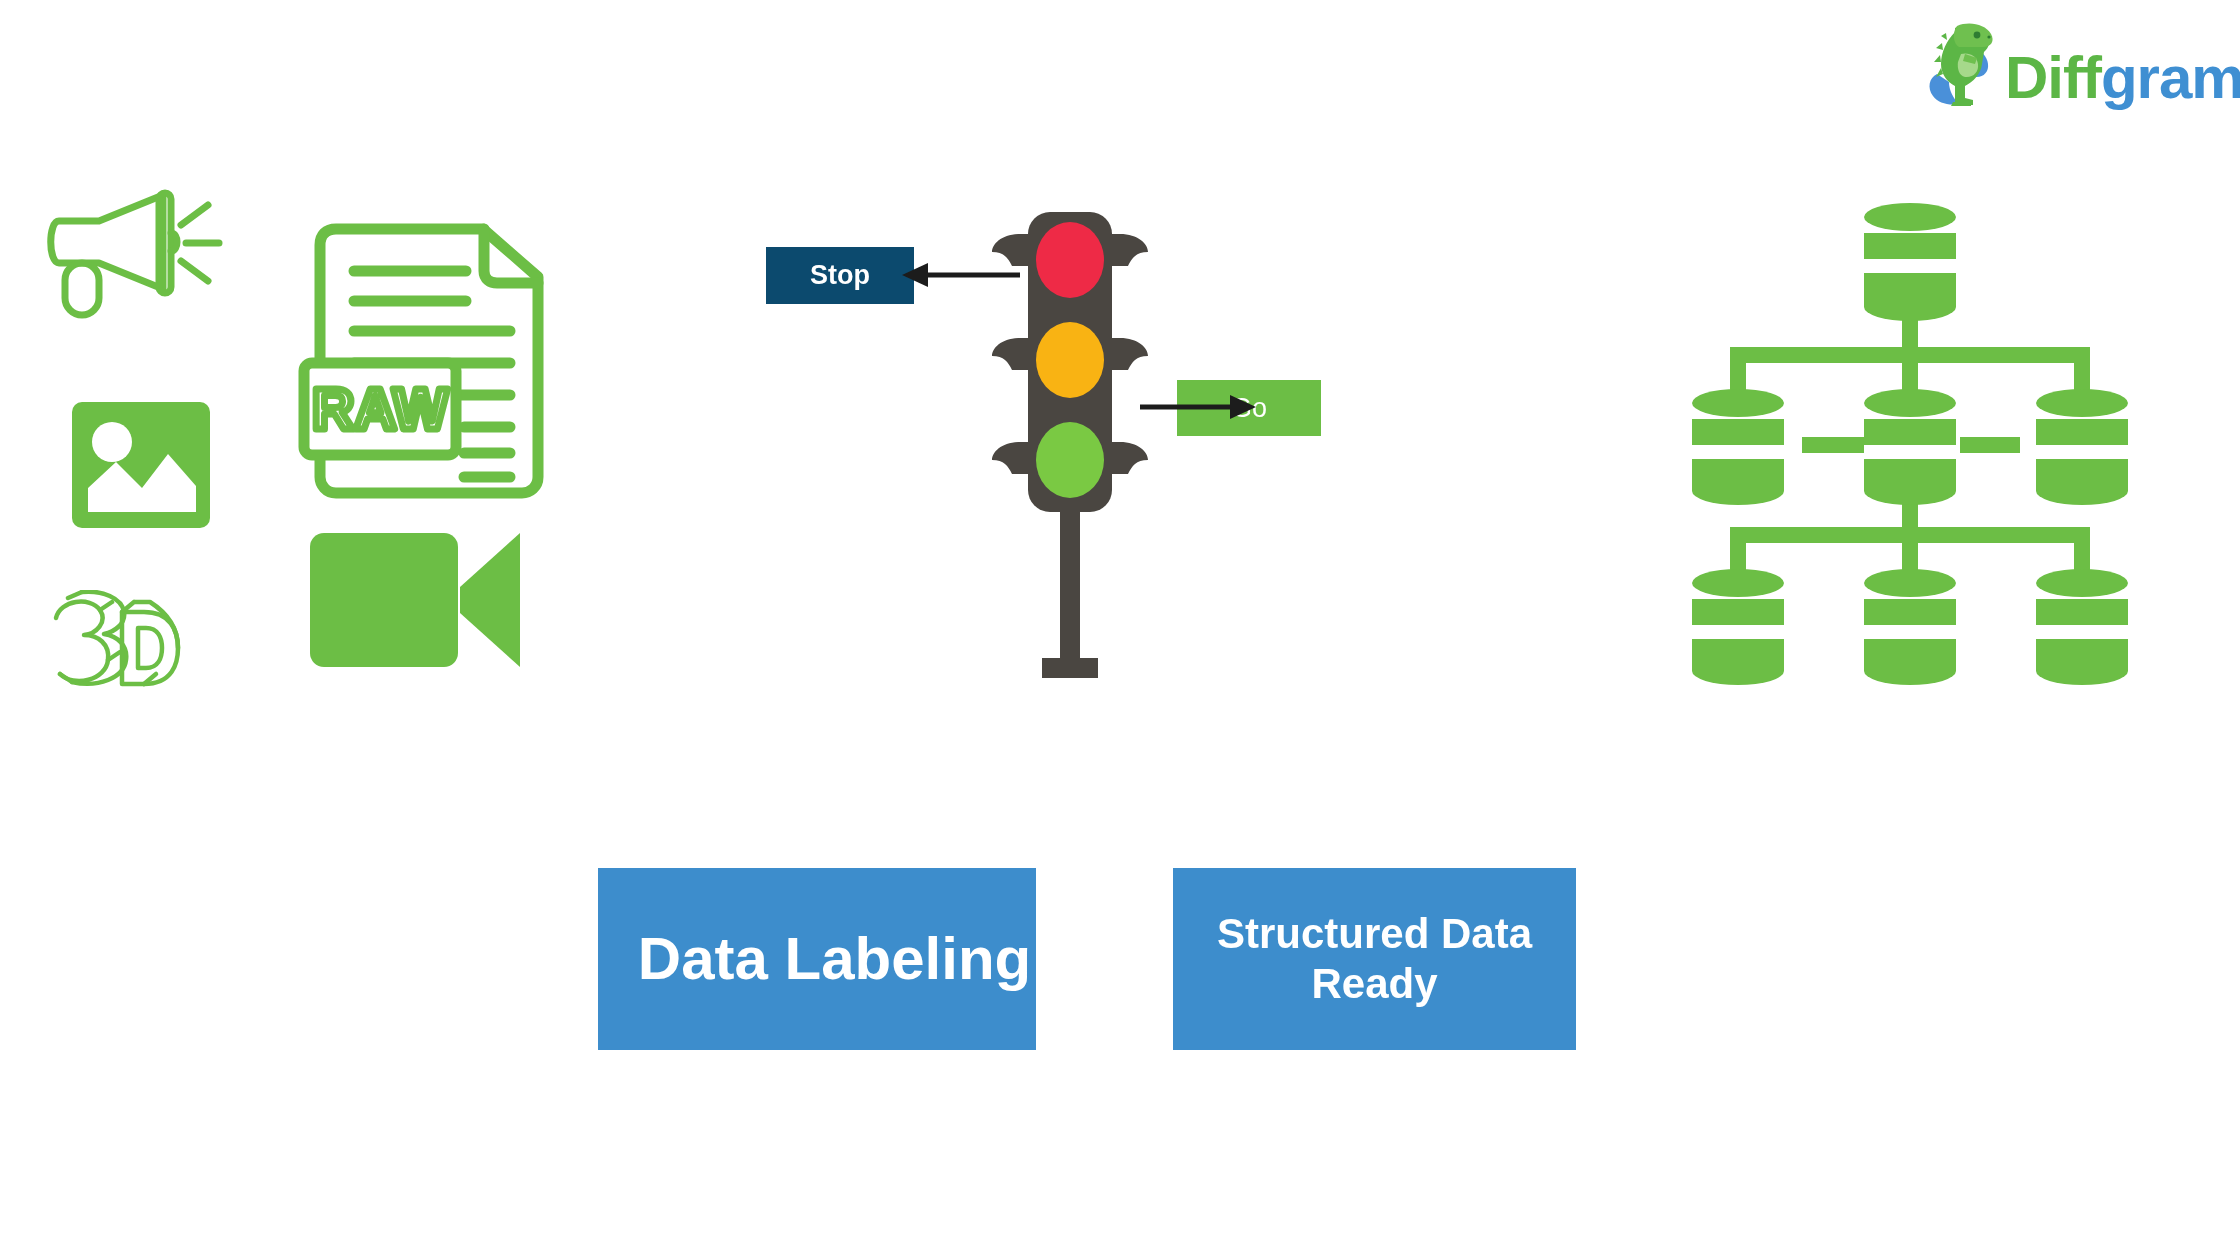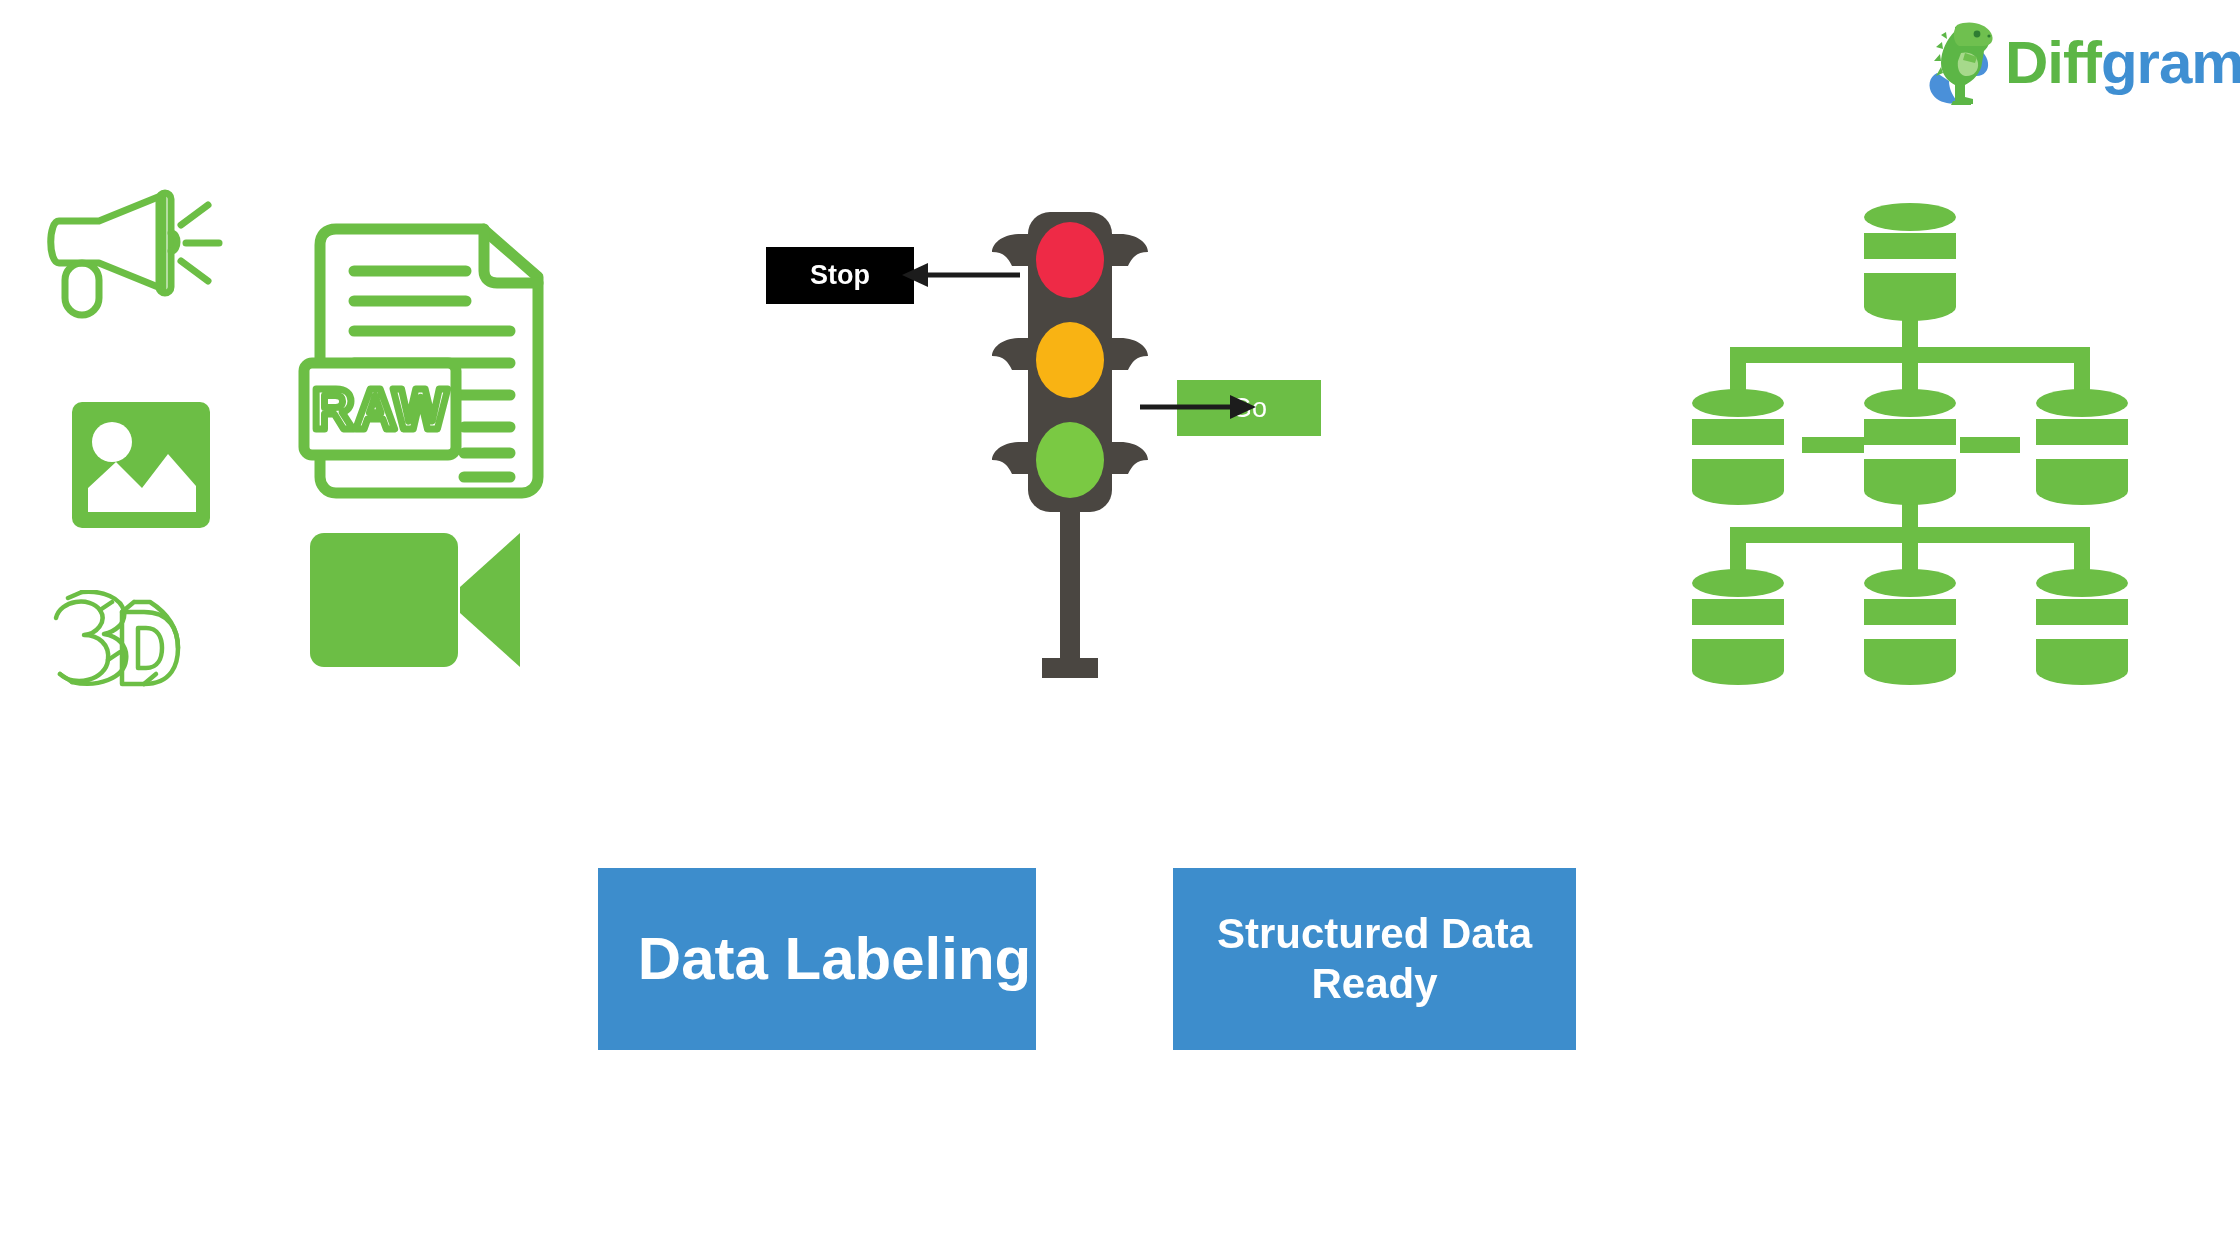--- a/index.html
+++ b/index.html
@@ -6,42 +6,42 @@
   body{
     width:2240px;height:1260px;
     background:#ffffff;
     font-family:"Liberation Sans","DejaVu Sans",sans-serif;
     overflow:hidden;
     position:relative;
   }
   .stage{position:absolute;left:0;top:0;width:2240px;height:1260px;}
 
   
-  .logo{position:absolute;left:1925px;top:18px;width:300px;height:90px;display:flex;align-items:center;}
+  .logo{position:absolute;left:1925px;top:18px;width:300px;height:90px;display:flex;align-items:flex-end;}
   .logo-mark{width:78px;height:88px;flex:0 0 auto;}
   .logo-text{font-size:60px;font-weight:bold;letter-spacing:-1px;line-height:1;margin-left:2px;}
   .logo-diff{color:#5CB646;}
   .logo-gram{color:#3F8FD2;}
 
   
   .panel{position:absolute;}
 
   
   #raw-cluster{left:38px;top:185px;width:560px;height:520px;}
   .ico{position:absolute;}
   #megaphone-icon{left:5px;top:0px;width:185px;height:135px;}
   #image-icon{left:32px;top:215px;width:142px;height:130px;}
   #threed-icon{left:0px;top:405px;width:160px;height:115px;}
   #raw-doc-icon{left:260px;top:30px;width:255px;height:290px;}
   #video-icon{left:270px;top:340px;width:215px;height:150px;}
 
   
   #labeling-scene{left:700px;top:150px;width:800px;height:560px;}
   .tl-box{position:absolute;display:flex;align-items:center;justify-content:center;}
-  #stop-box{left:66px;top:97px;width:148px;height:57px;background:#000000;}
+  #stop-box{left:66px;top:97px;width:148px;height:57px;background:#0c4a6e;}
   #stop-box .tl-label{color:#ffffff;font-size:27px;font-weight:bold;}
   #go-box{left:477px;top:230px;width:144px;height:56px;background:#6CBE45;}
   #go-box .tl-label{color:#ffffff;font-size:27px;font-weight:normal;}
   .tl-arrow{position:absolute;}
   #arrow-stop{left:200px;top:110px;width:120px;height:32px;}
   #arrow-go{left:440px;top:242px;width:118px;height:32px;}
   #traffic-light{left:290px;top:10px;width:160px;height:520px;}
 
   
   #db-tree{left:1660px;top:195px;width:500px;height:500px;}

